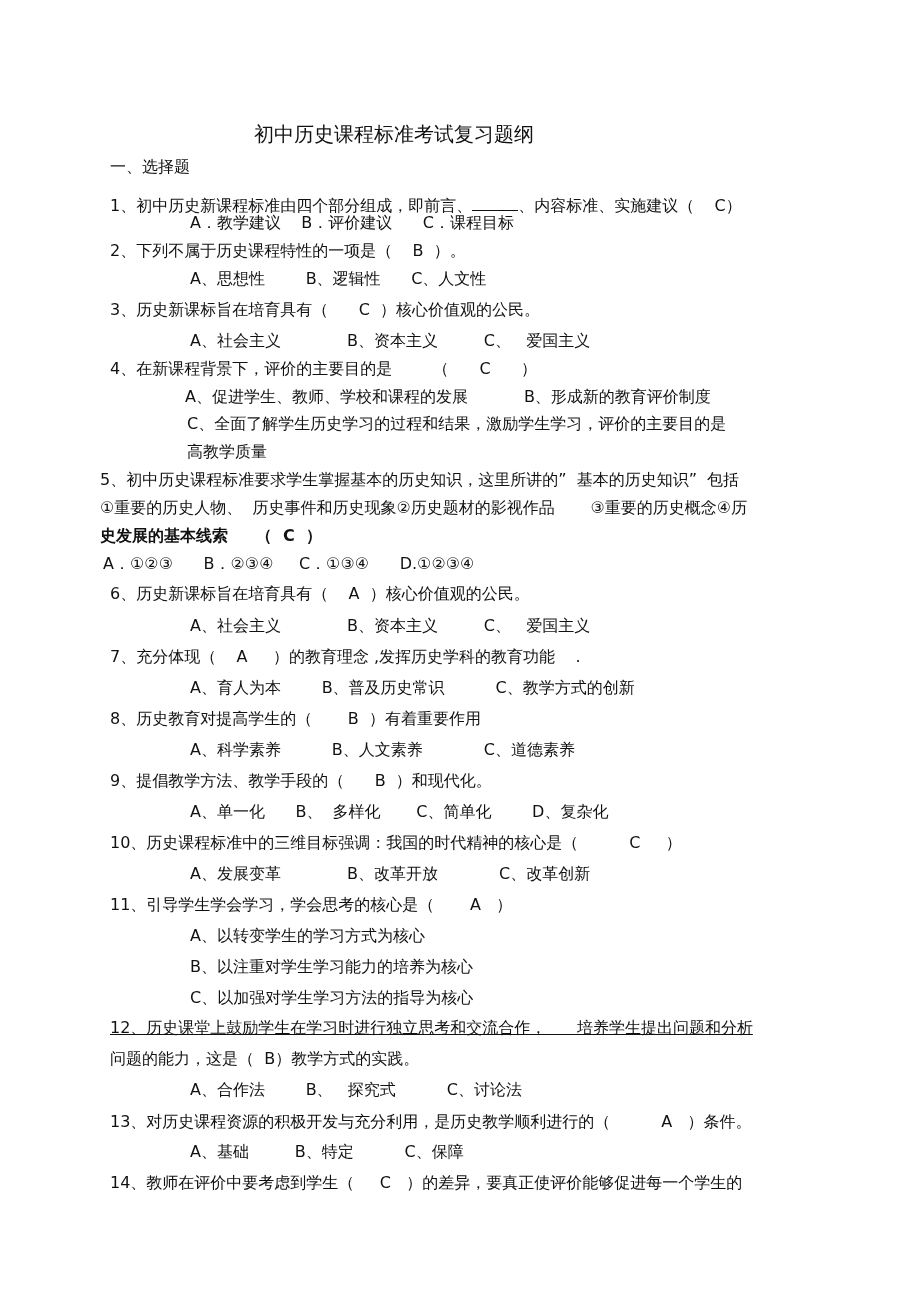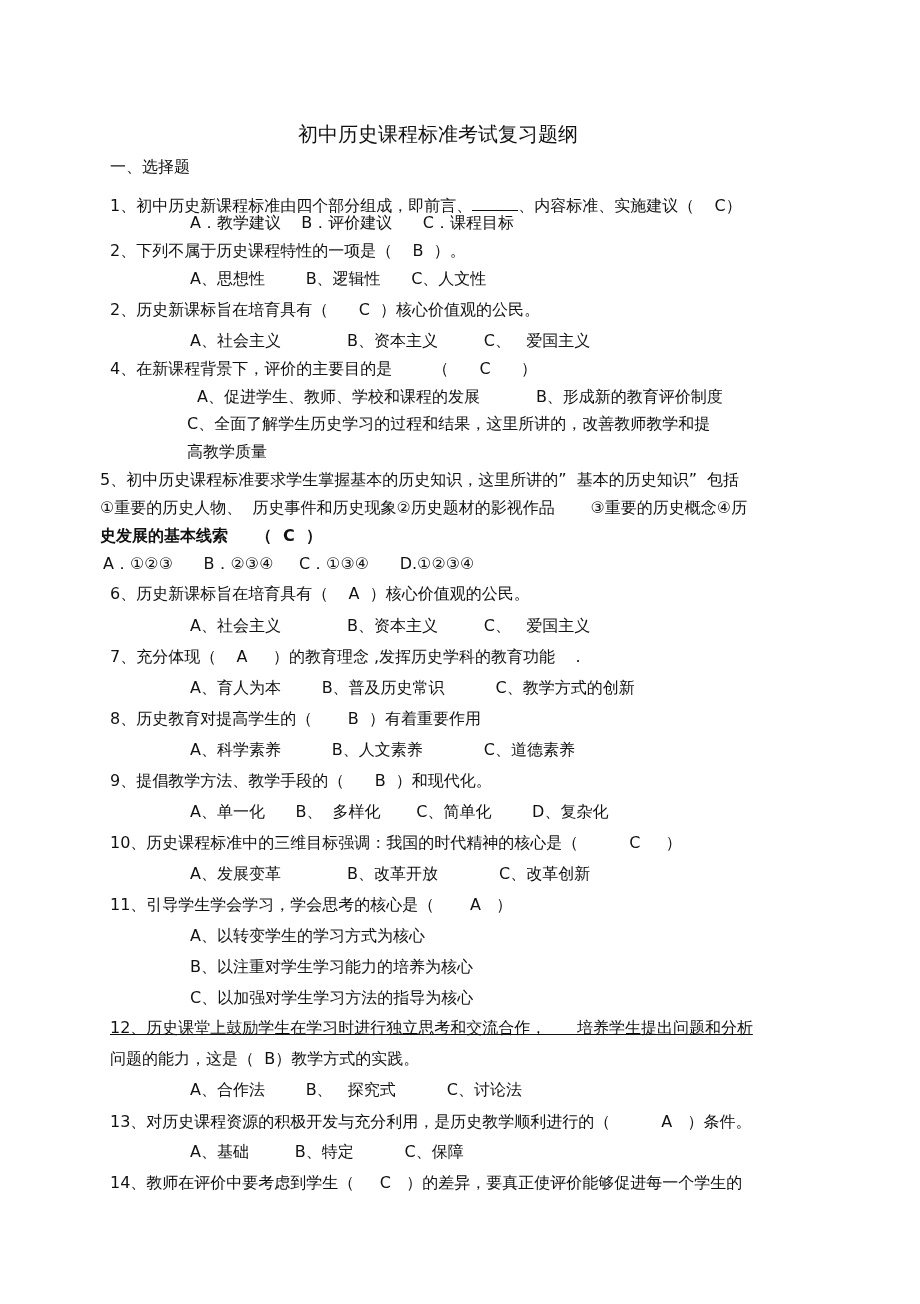--- a/index.html
+++ b/index.html
@@ -1,41 +1,41 @@
 <!DOCTYPE html>
 <html><head>
 <meta charset="utf-8">
 <style>
   html, body { margin:0; padding:0; background:#ffffff; }
   body { width:920px; height:1304px; position:relative; overflow:hidden;
          font-family:"DejaVu Sans","Liberation Sans",sans-serif; color:#111111; }
   .ln { position:absolute; white-space:pre; font-size:16px; line-height:20px; color:#111;text-align:right; }
   .title { position:absolute; top:121px; left:0; width:788px; text-align:center;
-           font-size:20px; line-height:26px; white-space:pre;padding-left:44px; }
+           font-size:20px; line-height:26px; white-space:pre; }
   .blank { display:inline-block; width:46px; border-bottom:1px solid #111; height:14px; vertical-align:baseline; }
 </style>
 </head>
 <body>
 
 <div>
   <div class="title">初中历史课程标准考试复习题纲</div>
   <div class="ln" style="top:157px;left:110px;">一、选择题</div>
 
   <div class="ln" style="top:185px;left:110px;margin-top:11px;"><span>1、初中历史新课程标准由四个部分组成，即前言、</span><span class="blank"></span><span>、内容标准、实施建议（    C）</span></div>
   <div class="ln" style="top:213px;left:190px;">A．教学建议    B．评价建议      C．课程目标</div>
 
   <div class="ln" style="top:241px;left:110px;">2、下列不属于历史课程特性的一项是（    B  ）。</div>
   <div class="ln" style="top:269px;left:190px;">A、思想性        B、逻辑性      C、人文性</div>
 
-  <div class="ln" style="top:300px;left:110px;">2、历史新课标旨在培育具有（      C  ）核心价值观的公民。</div>
+  <div class="ln" style="top:300px;left:110px;">3、历史新课标旨在培育具有（      C  ）核心价值观的公民。</div>
   <div class="ln" style="top:331px;left:190px;">A、社会主义             B、资本主义         C、   爱国主义</div>
 
   <div class="ln" style="top:359px;left:110px;">4、在新课程背景下，评价的主要目的是        （      C      ）</div>
-  <div class="ln" style="top:387px;left:185px;margin-left:12px;">A、促进学生、教师、学校和课程的发展           B、形成新的教育评价制度</div>
-  <div class="ln" style="top:414px;left:187px;">C、全面了解学生历史学习的过程和结果，这里所讲的，改善教师教学和提</div>
+  <div class="ln" style="top:387px;left:185px;">A、促进学生、教师、学校和课程的发展           B、形成新的教育评价制度</div>
+  <div class="ln" style="top:414px;left:187px;">C、全面了解学生历史学习的过程和结果，激励学生学习，评价的主要目的是</div>
   <div class="ln" style="top:442px;left:187px;">高教学质量</div>
 
   <div class="ln" style="top:470px;left:100px;">5、初中历史课程标准要求学生掌握基本的历史知识，这里所讲的”  基本的历史知识”  包括</div>
   <div class="ln" style="top:498px;left:100px;">①重要的历史人物、  历史事件和历史现象②历史题材的影视作品       ③重要的历史概念④历</div>
   <div class="ln" style="top:526px;left:100px;font-weight:bold;">史发展的基本线索     （  C  ）</div>
   <div class="ln" style="top:554px;left:103px;">A．①②③      B．②③④     C．①③④      D.①②③④</div>
 
   <div class="ln" style="top:584px;left:110px;">6、历史新课标旨在培育具有（    A  ）核心价值观的公民。</div>
   <div class="ln" style="top:616px;left:190px;">A、社会主义             B、资本主义         C、   爱国主义</div>
 

